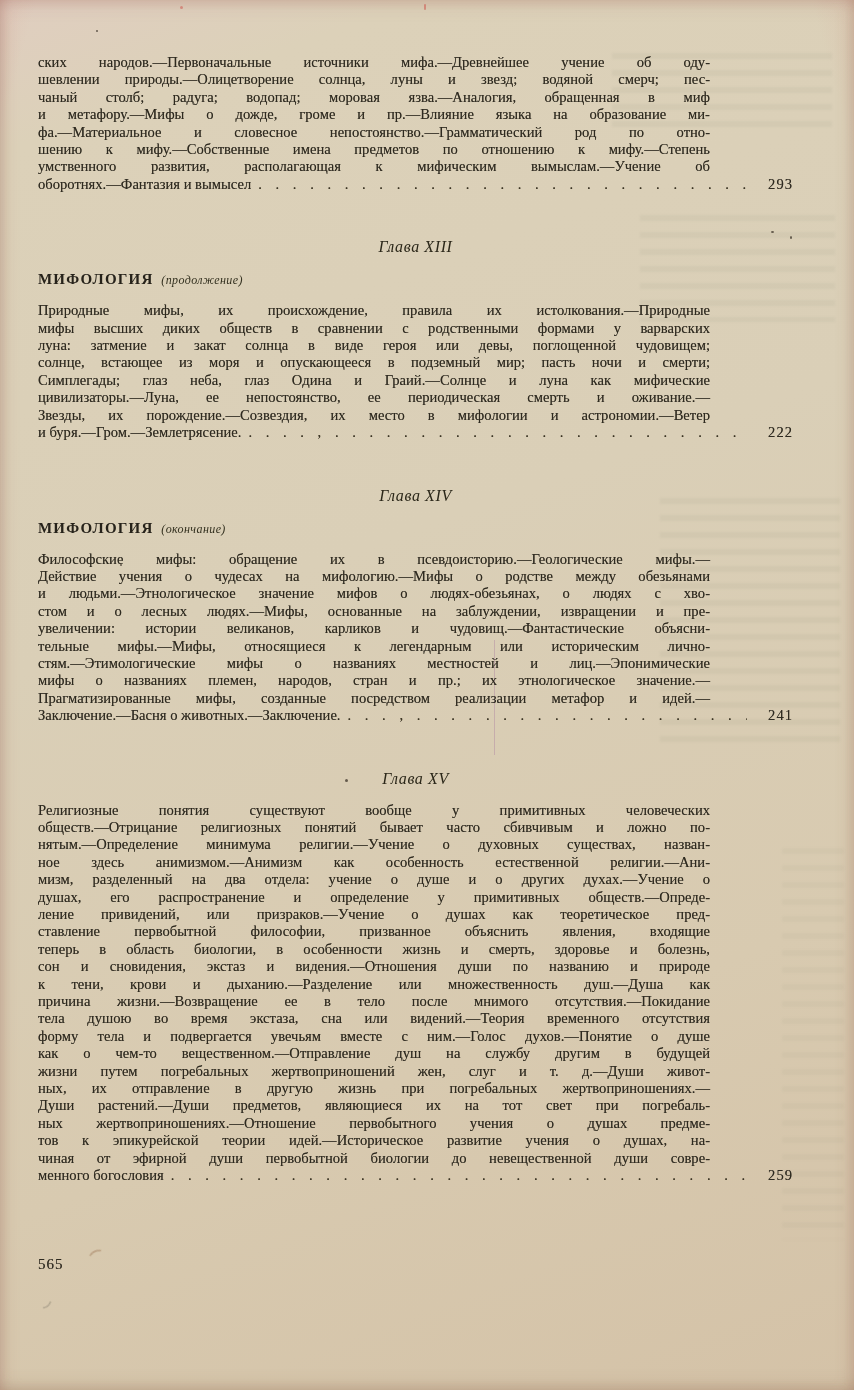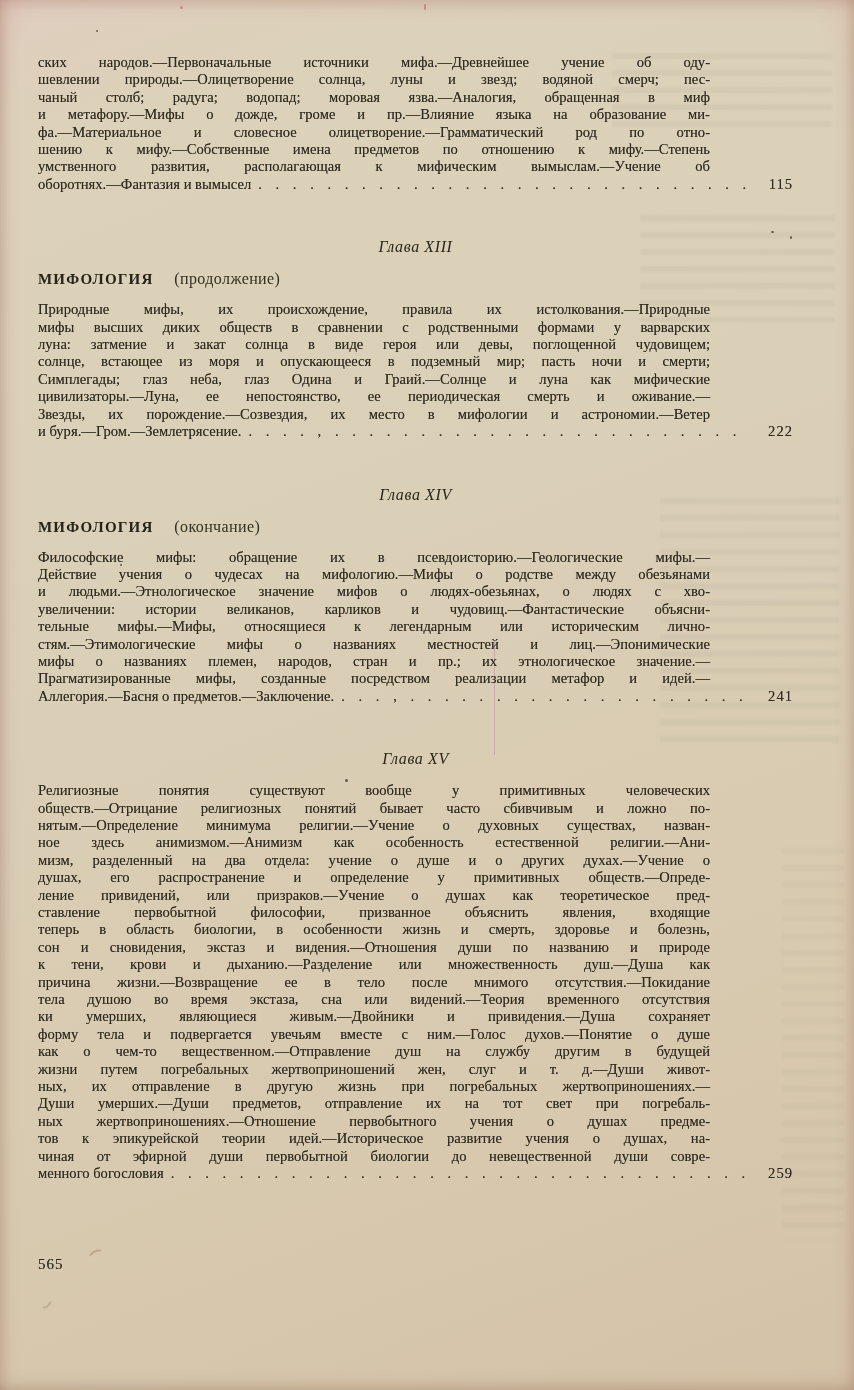--- a/index.html
+++ b/index.html
@@ -19,21 +19,21 @@
   .content{position:absolute;left:38px;top:46px;width:755px;}
   .section{margin-top:44px;}
   .section:first-child{margin-top:8px;}
   .chapter{
     font-style:italic;font-size:16px;line-height:20px;letter-spacing:.6px;
     margin:0 0 13px 0;color:#2b2719;text-align:center;
   }
   .sectitle{font-size:15px;line-height:18px;margin:0 0 13px 0;}
   .title-main{font-weight:bold;letter-spacing:1.2px;color:#26221a;}
   .sectitle.spaced .title-main{letter-spacing:4.5px;}
-  .title-note{font-size:16px;letter-spacing:.4px;margin-left:17px;color:#33301f;}
+  .title-note{font-size:12px;letter-spacing:.4px;margin-left:4px;color:#33301f;font-style:italic;}
   .para{width:755px;}
   .line{
     width:672px;font-size:14.6px;line-height:17.4px;
     text-align:justify;text-align-last:justify;
     text-shadow:0 0 .5px rgba(43,38,28,.55);
     word-spacing:.5px;
   }
   .tocline{
     display:flex;align-items:center;width:755px;
     font-size:14.6px;line-height:17.4px;text-shadow:0 0 .5px rgba(43,38,28,.55);
@@ -87,27 +87,27 @@
   <div class="smudge gray" style="left:36px;top:1296px;"></div>
 
   <div class="content">
       <section class="section">
 
     <div class="para">
       <div class="line">ских народов.—Первоначальные источники мифа.—Древнейшее учение об оду-</div>
           <div class="line">шевлении природы.—Олицетворение солнца, луны и звезд; водяной смерч; пес-</div>
           <div class="line">чаный столб; радуга; водопад; моровая язва.—Аналогия, обращенная в миф</div>
           <div class="line">и метафору.—Мифы о дожде, громе и пр.—Влияние языка на образование ми-</div>
-          <div class="line">фа.—Материальное и словесное олицетворение.—Грамматический род по отно-</div>
+          <div class="line">фа.—Материальное и словесное непостоянство.—Грамматический род по отно-</div>
           <div class="line">шению к мифу.—Собственные имена предметов по отношению к мифу.—Степень</div>
           <div class="line">умственного развития, располагающая к мифическим вымыслам.—Учение об</div>
           <div class="tocline">
         <span class="toc-text">оборотнях.—Фантазия и вымысел</span>
         <span class="leader">. . . . . . . . . . . . . . . . . . . . . . . . . . . . . . . . . . . . . . . .</span>
-        <span class="pg">115</span>
+        <span class="pg">293</span>
       </div>
     </div>
   </section>
       <section class="section">
     <div class="chapter">Глава XIII</div>
     <div class="sectitle">
       <span class="title-main">МИФОЛОГИЯ</span>
       <span class="title-note">(продолжение)</span>
     </div>
     <div class="para">
@@ -128,27 +128,28 @@
       <section class="section">
     <div class="chapter">Глава XIV</div>
     <div class="sectitle">
       <span class="title-main">МИФОЛОГИЯ</span>
       <span class="title-note">(окончание)</span>
     </div>
     <div class="para">
       <div class="line">Философские мифы: обращение их в псевдоисторию.—Геологические мифы.—</div>
           <div class="line">Действие учения о чудесах на мифологию.—Мифы о родстве между обезьянами</div>
           <div class="line">и людьми.—Этнологическое значение мифов о людях-обезьянах, о людях с хво-</div>
+          <div class="line">стом и о лесных людях.—Мифы, основанные на заблуждении, извращении и пре-</div>
           <div class="line">увеличении: истории великанов, карликов и чудовищ.—Фантастические объясни-</div>
           <div class="line">тельные мифы.—Мифы, относящиеся к легендарным или историческим лично-</div>
           <div class="line">стям.—Этимологические мифы о названиях местностей и лиц.—Эпонимические</div>
           <div class="line">мифы о названиях племен, народов, стран и пр.; их этнологическое значение.—</div>
           <div class="line">Прагматизированные мифы, созданные посредством реализации метафор и идей.—</div>
           <div class="tocline">
-        <span class="toc-text">Аллегория.—Басня о предметов.—Заключение.</span>
+        <span class="toc-text">Заключение.—Басня о животных.—Заключение.</span>
         <span class="leader">. . . , . . . . . . . . . . . . . . . . . . . . . . . . . . . . . . . .</span>
         <span class="pg">241</span>
       </div>
     </div>
   </section>
       <section class="section">
     <div class="chapter">Глава XV</div>
     <div class="para">
       <div class="line">Религиозные понятия существуют вообще у примитивных человеческих</div>
           <div class="line">обществ.—Отрицание религиозных понятий бывает часто сбивчивым и ложно по-</div>
@@ -156,26 +157,25 @@
           <div class="line">ное здесь анимизмом.—Анимизм как особенность естественной религии.—Ани-</div>
           <div class="line">мизм, разделенный на два отдела: учение о душе и о других духах.—Учение о</div>
           <div class="line">душах, его распространение и определение у примитивных обществ.—Опреде-</div>
           <div class="line">ление привидений, или призраков.—Учение о душах как теоретическое пред-</div>
           <div class="line">ставление первобытной философии, призванное объяснить явления, входящие</div>
           <div class="line">теперь в область биологии, в особенности жизнь и смерть, здоровье и болезнь,</div>
           <div class="line">сон и сновидения, экстаз и видения.—Отношения души по названию и природе</div>
           <div class="line">к тени, крови и дыханию.—Разделение или множественность душ.—Душа как</div>
           <div class="line">причина жизни.—Возвращение ее в тело после мнимого отсутствия.—Покидание</div>
           <div class="line">тела душою во время экстаза, сна или видений.—Теория временного отсутствия</div>
-          <div class="line">ки умерших, являющиеся живым.—Двойники и привидения.—Душа сохраняет</div>
           <div class="line">форму тела и подвергается увечьям вместе с ним.—Голос духов.—Понятие о душе</div>
           <div class="line">как о чем-то вещественном.—Отправление душ на службу другим в будущей</div>
           <div class="line">жизни путем погребальных жертвоприношений жен, слуг и т. д.—Души живот-</div>
           <div class="line">ных, их отправление в другую жизнь при погребальных жертвоприношениях.—</div>
-          <div class="line">Души умерших.—Души предметов, отправление их на тот свет при погребаль-</div>
+          <div class="line">Души растений.—Души предметов, являющиеся их на тот свет при погребаль-</div>
           <div class="line">ных жертвоприношениях.—Отношение первобытного учения о душах предме-</div>
           <div class="line">тов к эпикурейской теории идей.—Историческое развитие учения о душах, на-</div>
           <div class="line">чиная от эфирной души первобытной биологии до невещественной души совре-</div>
           <div class="tocline">
         <span class="toc-text">менного богословия</span>
         <span class="leader">. . . . . . . . . . . . . . . . . . . . . . . . . . . . . . . . . . . . . . . . . . . .</span>
         <span class="pg">259</span>
       </div>
     </div>
   </section>

